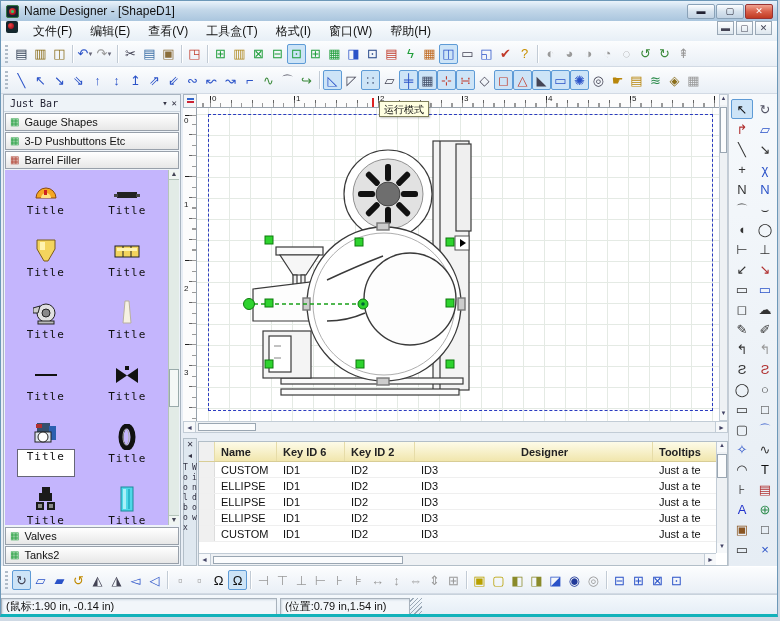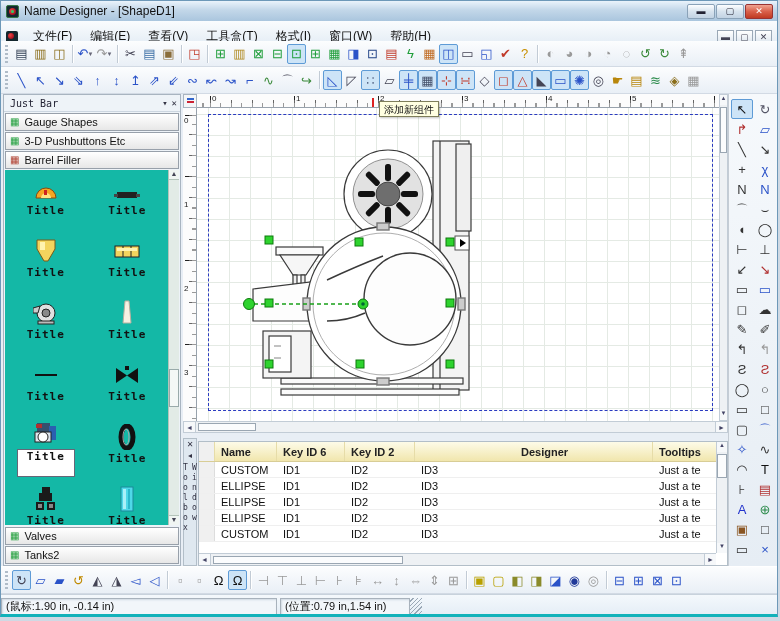--- a/index.html
+++ b/index.html
@@ -9,21 +9,21 @@
   
   .titlebar{position:absolute;top:0;left:0;right:0;height:20px;background:linear-gradient(#eaf3fb,#c3d7e9 45%,#aac6de);display:flex;align-items:center;padding-left:5px;font-size:12px;color:#111;}
   .appicon{width:13px;height:13px;margin-right:5px;background:#14272e;border:1px solid #374;border-radius:2px;position:relative;}
   .appicon:before{content:"";position:absolute;left:2px;top:2px;width:7px;height:7px;border-radius:50%;background:radial-gradient(circle at 35% 35%,#e44,#801);}
   .appicon:after{content:"";position:absolute;left:4px;top:4px;width:3px;height:3px;border-radius:50%;background:#3c6;}
   .win-btns{margin-left:auto;display:flex;gap:1px;padding-right:4px;}
   .wbtn{width:28px;height:15px;border:1px solid #8aa2b8;border-radius:2px;background:linear-gradient(#fdfeff,#d7e3ee 50%,#c2d3e3);display:flex;align-items:center;justify-content:center;font-size:9px;color:#223;}
   .wbtn.close{background:linear-gradient(#f0a492,#d9604a 50%,#c03a22);color:#fff;border-color:#933;}
 
   
-  .menubar{position:absolute;top:20px;left:0;right:0;height:32px;background:linear-gradient(#fafcfe,#dde8f2);display:flex;align-items:center;font-size:12px;border-bottom:1px solid #cdd8e3;}
+  .menubar{position:absolute;top:20px;left:0;right:0;height:32px;background:linear-gradient(#fafcfe,#dde8f2);display:flex;align-items:flex-start;font-size:12px;border-bottom:1px solid #cdd8e3;}
   .childicon{width:12px;height:12px;margin:0 6px 0 5px;background:#14272e;border-radius:2px;position:relative;}
   .childicon:before{content:"";position:absolute;left:2px;top:2px;width:6px;height:6px;border-radius:50%;background:radial-gradient(circle at 35% 35%,#e44,#801);}
   .menu-item{padding:2px 9px;color:#111;}
   .mdi-btns{margin-left:auto;display:flex;gap:2px;padding-right:5px;}
   .mdibtn{width:17px;height:14px;border:1px solid #9aa8b6;background:linear-gradient(#fff,#dde6ee);display:flex;align-items:center;justify-content:center;font-size:9px;color:#445;}
 
   
   .tbrow{position:absolute;left:0;right:0;background:linear-gradient(#fcfdfe,#e9eff6);border-bottom:1px solid #d2dae4;display:flex;align-items:center;padding-left:2px;}
   #tb1{top:40px;height:26px;}
   #tb2{top:66px;height:27px;}
@@ -35,21 +35,21 @@
   .tbtn .g{pointer-events:none;}
   .tsep{width:1px;height:18px;background:#c2cbd5;margin:0 3px;box-shadow:1px 0 0 #fff;flex:0 0 auto;}
   .dd{font-size:6px;color:#667;margin-left:-1px;}
 
   
   .leftpanel{position:absolute;left:2px;top:93px;width:178px;height:472px;background:#eef3f8;border:1px solid #a8b4c0;}
   .lb-header{height:17px;display:flex;align-items:center;font-size:10px;font-family:"DejaVu Sans Mono",monospace;padding:0 3px 0 6px;color:#223;border-bottom:1px solid #ccd6e0;}
   .lb-hbtns{margin-left:auto;display:flex;gap:4px;font-size:9px;color:#334;}
   .sec-btn{height:18px;margin:1px 1px 0 1px;border:1px solid #98a0aa;background:linear-gradient(#ffffff,#e7e7e7);display:flex;align-items:center;font-size:11px;gap:5px;padding-left:4px;color:#111;}
   .sec-ic{font-size:10px;line-height:1;}
-  .list{position:absolute;top:75px;bottom:40px;left:1px;right:1px;background:#14b8a6;overflow:hidden;font-weight:bold;}
+  .list{position:absolute;top:75px;bottom:40px;left:1px;right:1px;background:#c4b5fd;overflow:hidden;}
   .items{position:absolute;left:0;top:-14px;right:11px;display:grid;grid-template-columns:1fr 1fr;}
   .shape-item{height:62px;display:flex;flex-direction:column;align-items:center;justify-content:flex-end;padding-bottom:1px;}
   .thumb{height:27px;display:flex;align-items:flex-end;justify-content:center;}
   .lbl{font-family:"DejaVu Sans Mono",monospace;font-size:11px;letter-spacing:1px;color:#111;margin-top:2px;}
   .shape-item.selected .lbl{background:#fff;border:1px solid #667;padding:0 9px 13px 9px;margin-bottom:-12px;}
   .list-scroll{position:absolute;right:0;top:0;bottom:0;width:11px;background:#e2ebe6;border-left:1px solid #b4c4ba;font-size:7px;color:#445;}
   .ls-up{position:absolute;top:0;left:0;right:0;height:10px;text-align:center;border-bottom:1px solid #b4c4ba;background:#f0f5f2;}
   .ls-dn{position:absolute;bottom:0;left:0;right:0;height:10px;text-align:center;border-top:1px solid #b4c4ba;background:#f0f5f2;}
   .ls-thumb{position:absolute;left:0;right:0;top:56%;height:38px;background:#f4f8f6;border:1px solid #9aa;}
   .bottom-secs{position:absolute;bottom:1px;left:0;right:0;}
@@ -641,21 +641,21 @@
     <div class="vv-btn" style="top:0;">▲</div>
     <div class="vv-thumb"></div>
     <div class="vv-btn" style="bottom:0;">▼</div>
   </div>
   <div class="cv-hscroll">
     <div class="sc-btn">◄</div>
     <div class="sc-thumb"></div>
     <div class="sc-btn right">►</div>
   </div>
 
-  <div class="tooltip">添加新组件</div>
+  <div class="tooltip">运行模式</div>
 
   <div class="toolbox">
     <div class="tb-side">
       <span class="vb">✕</span>
       <span class="vb">◂</span>
       <span class="tb-vtitle">Toolbox Window</span>
     </div>
     <div class="grid-table">
       <div class="g-head" id="grid-head">
           <div class="c c-sel"></div>

